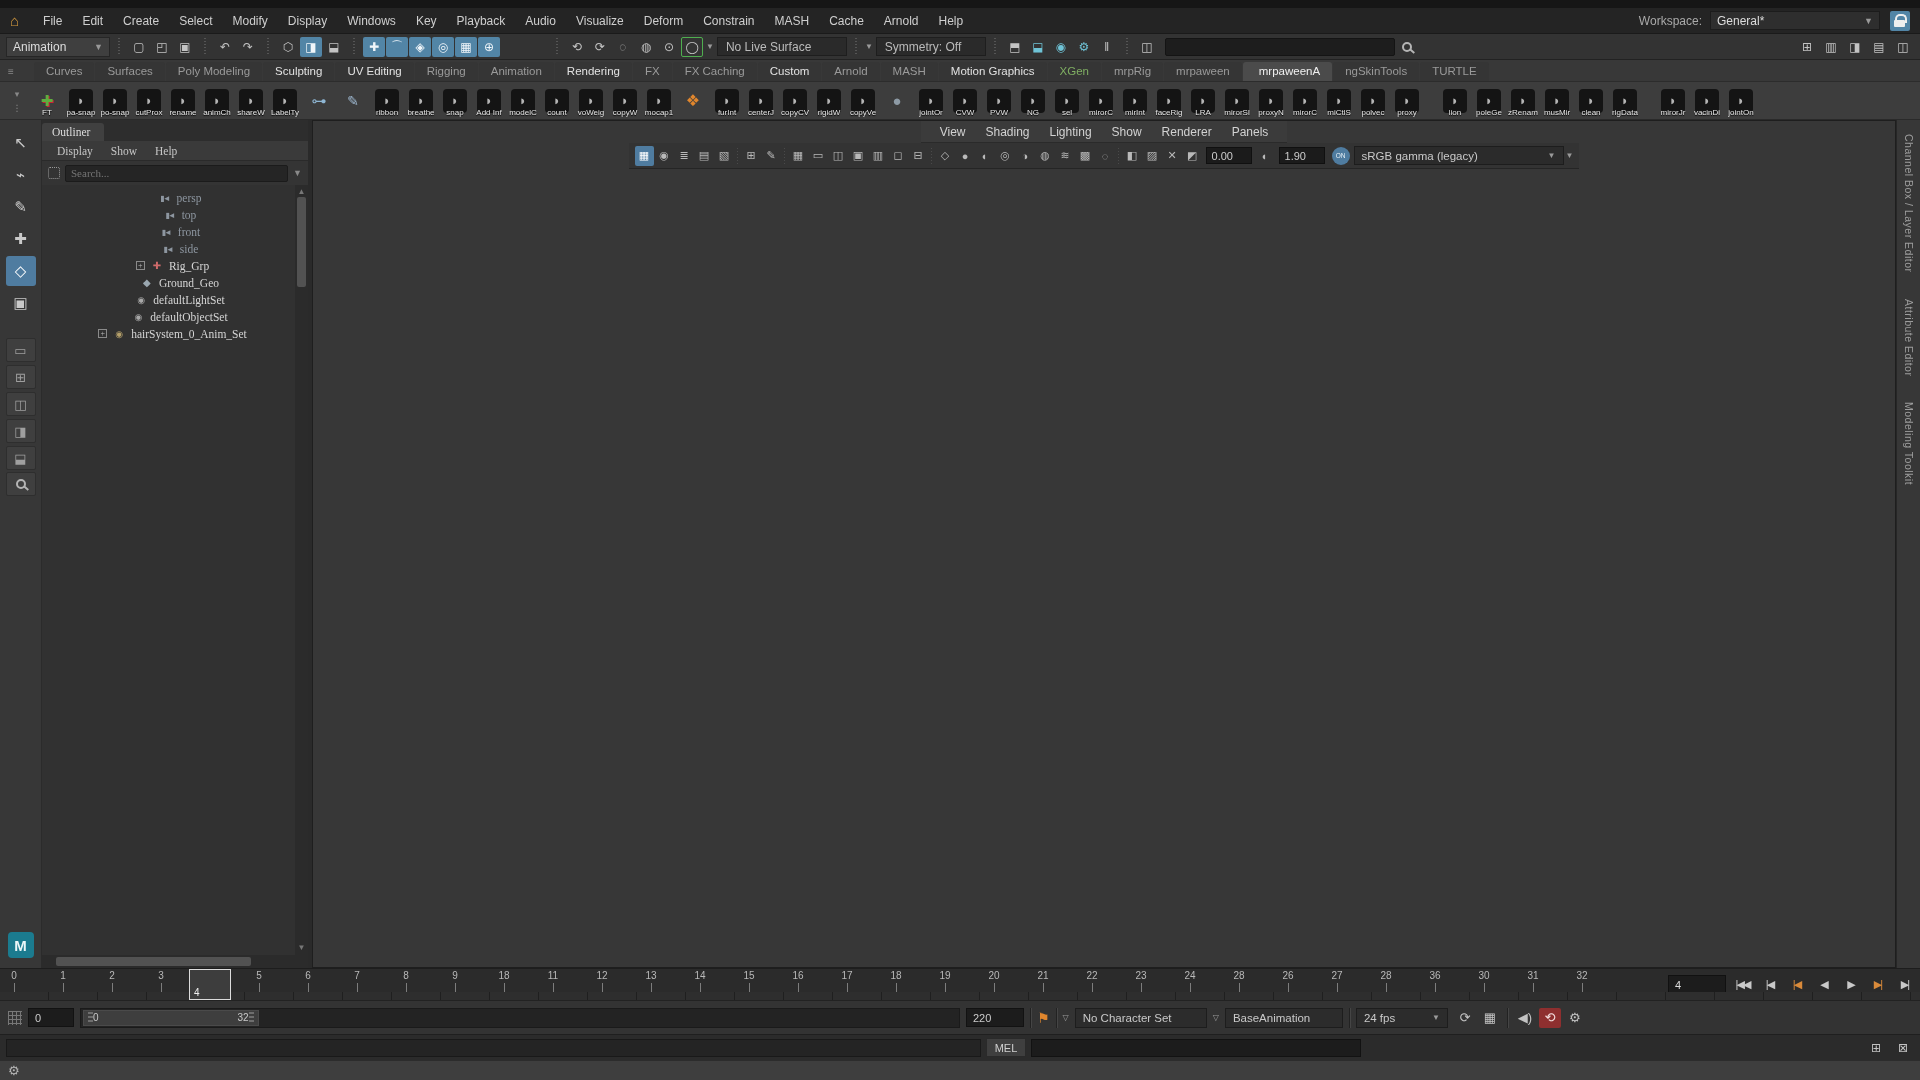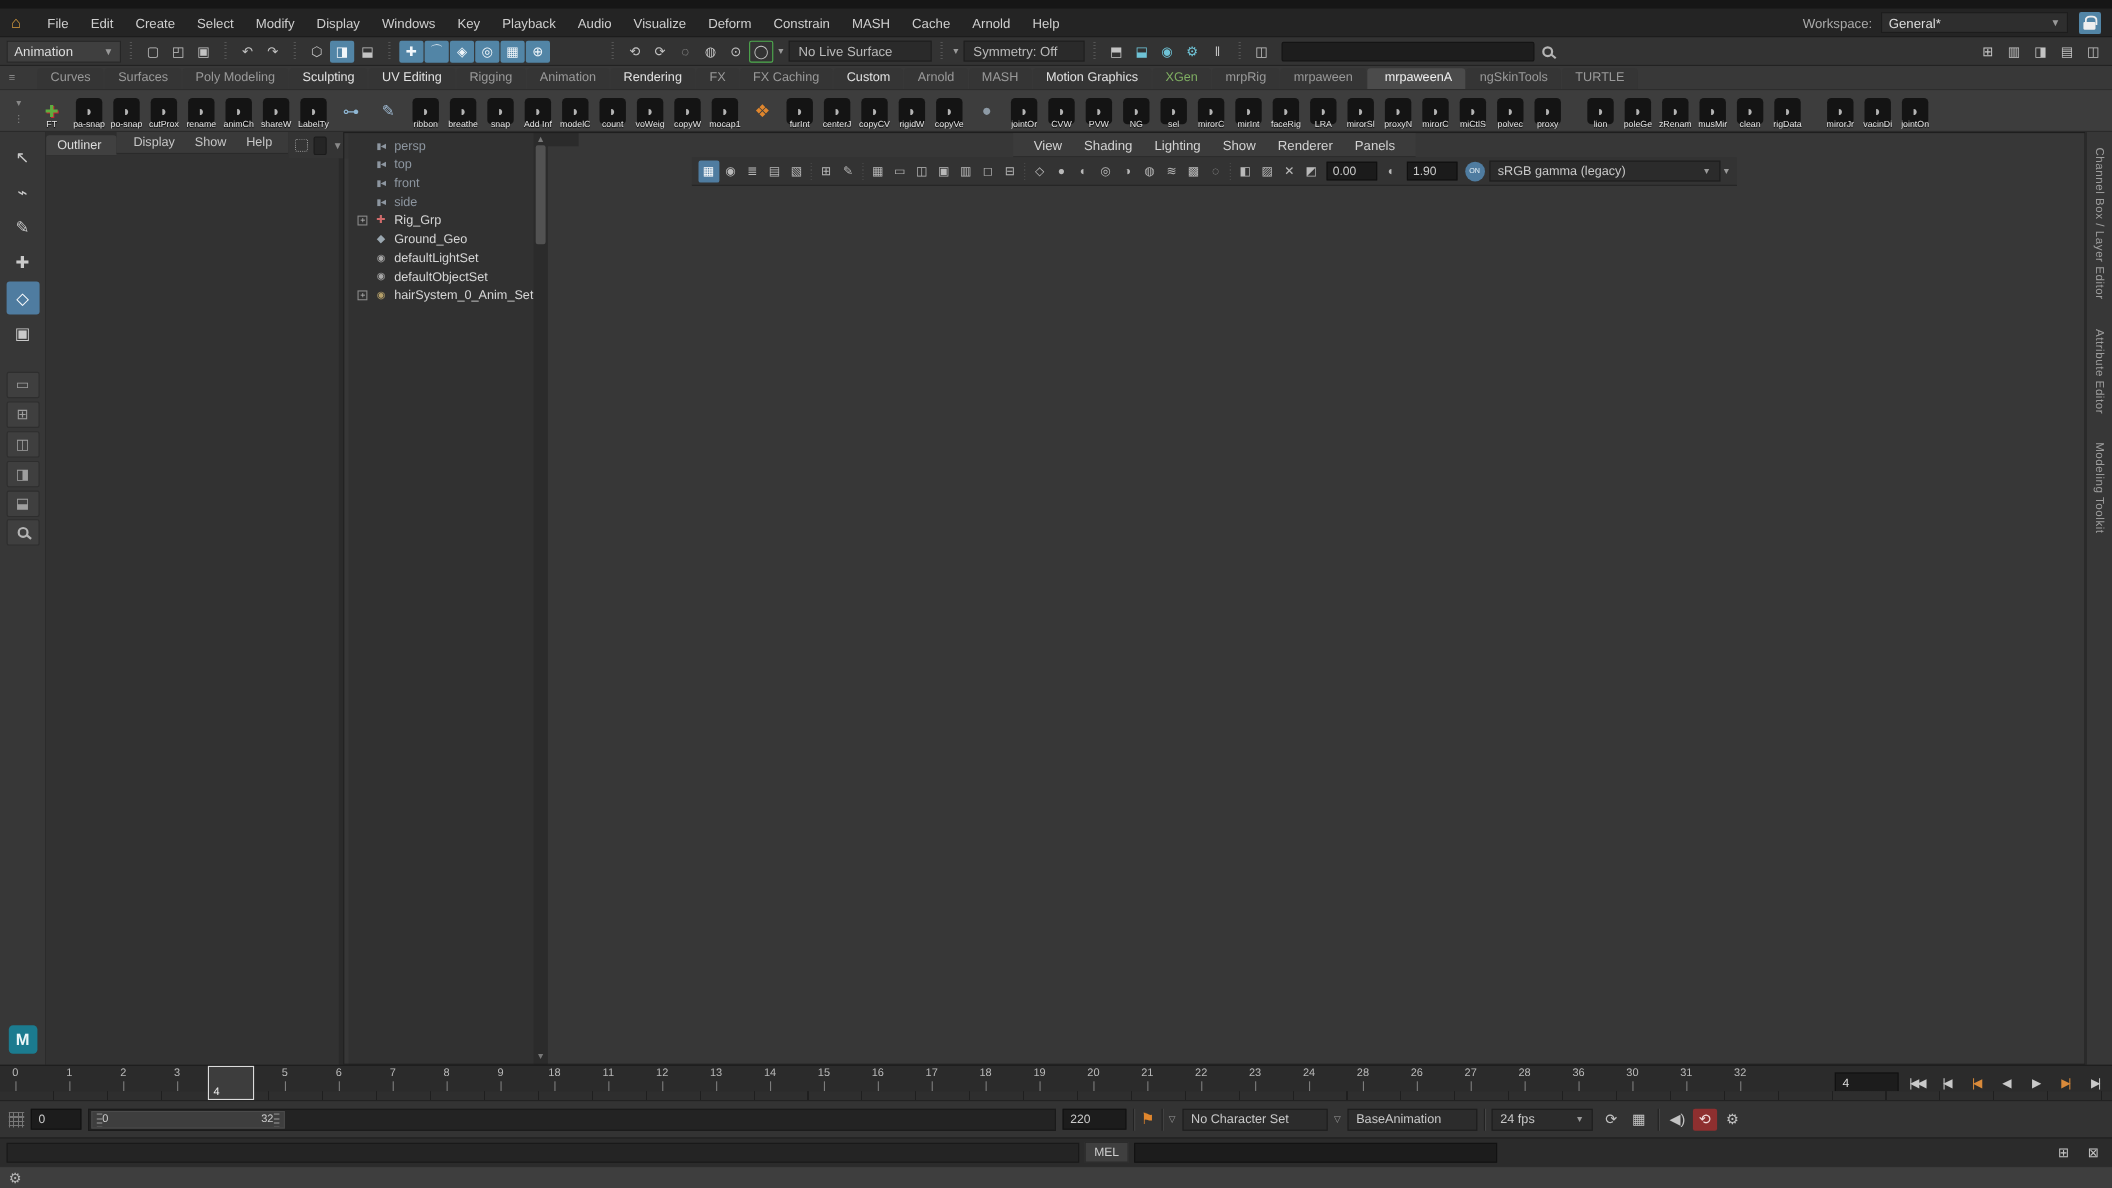--- a/index.html
+++ b/index.html
@@ -72,33 +72,33 @@
   
   .toolbox { width:42px; background:#373737; display:flex; flex-direction:column; align-items:center; padding-top:8px; gap:2px; border-right:1px solid #2b2b2b; }
   .tool { width:30px; height:30px; display:flex; align-items:center; justify-content:center; color:#c9c9c9; font-size:15px; border-radius:3px; }
   .tool.active { background:#4f7ca0; color:#fff; }
   .tool-gap { height:16px; }
   .laybtn { width:30px; height:24px; display:flex; align-items:center; justify-content:center; color:#9f9f9f; font-size:13px; border:1px solid #2e2e2e; background:#3f3f3f; border-radius:2px; }
   .tb-spacer { flex:1; }
   .maya-logo { width:26px; height:26px; background:#1b7b8f; color:#eaf6f8; border-radius:4px; display:flex; align-items:center; justify-content:center; font-weight:bold; font-size:15px; margin-bottom:10px; }
 
   
-  .outliner { width:270px; background:#323232; display:flex; flex-direction:row; border-right:4px solid #2a2a2a; }
+  .outliner { width:270px; background:#323232; display:flex; flex-direction:column; border-right:4px solid #2a2a2a;font-family:Liberation Serif, serif; }
   .ol-header { height:21px; background:#2d2d2d; display:flex; align-items:flex-end; }
   .ol-tab { background:#404040; color:#ddd; font-size:11.5px; padding:3px 14px 3px 10px; border-radius:3px 3px 0 0; }
   .ol-menus { height:20px; display:flex; gap:4px; align-items:center; padding:0 8px; background:#3a3a3a; border-bottom:1px solid #2a2a2a; }
   .ol-menu { color:#c6c6c6; font-size:11.5px; padding:1px 7px; }
   .ol-search-row { height:24px; display:flex; align-items:center; gap:5px; padding:0 6px; background:#343434; }
   .ol-filter { width:12px; height:12px; border:1px dotted #9a9a9a; border-radius:2px; }
   .ol-search { flex:1; height:17px; background:#252525; border:1px solid #1b1b1b; color:#9a9a9a; font-size:11px; padding:0 5px; border-radius:2px; display:flex; }
   .ol-search input { background:transparent; border:none; outline:none; color:#9a9a9a; width:100%; font-size:11px; font-family:inherit; }
   .ol-arr { color:#8a8a8a; font-size:9px; }
   .ol-body { flex:1; display:flex; min-height:0; }
   .ol-tree { flex:1; padding:4px 0 0 6px; background:#313131; }
-  .ol-row { height:17px; display:flex; align-items:center; gap:4px; font-size:11.5px; color:#d6d6d6; padding-left:2px; }
+  .ol-row { height:17px; display:flex; align-items:center; gap:4px; font-size:11.5px; color:#d6d6d6; padding-left:2px;justify-content:center; }
   .ol-row .expander { width:9px; height:9px; border:1px solid #8a8a8a; font-size:8px; line-height:7px; text-align:center; color:#bbb; visibility:hidden; flex:0 0 auto; }
   .ol-row.expand .expander { visibility:visible; }
   .ol-row .oi { width:16px; text-align:center; font-size:10px; flex:0 0 auto; }
   .ol-row.dim { color:#8d96a0; }
   .ol-row.camera .oi::before { content:"▮◄"; letter-spacing:-2px; color:#8d96a0; font-size:8px; }
   .ol-row.transform .oi::before { content:"✚"; color:#cf6b6b; }
   .ol-row.mesh .oi::before { content:"◆"; color:#9aa7b0; }
   .ol-row.set .oi::before { content:"◉"; color:#a8a8a8; font-size:9px; }
   .ol-row.animset .oi::before { content:"◉"; color:#b5a06a; font-size:9px; }
   .ol-vscroll { width:13px; background:#2b2b2b; display:flex; flex-direction:column; align-items:center; padding:2px 0; }

